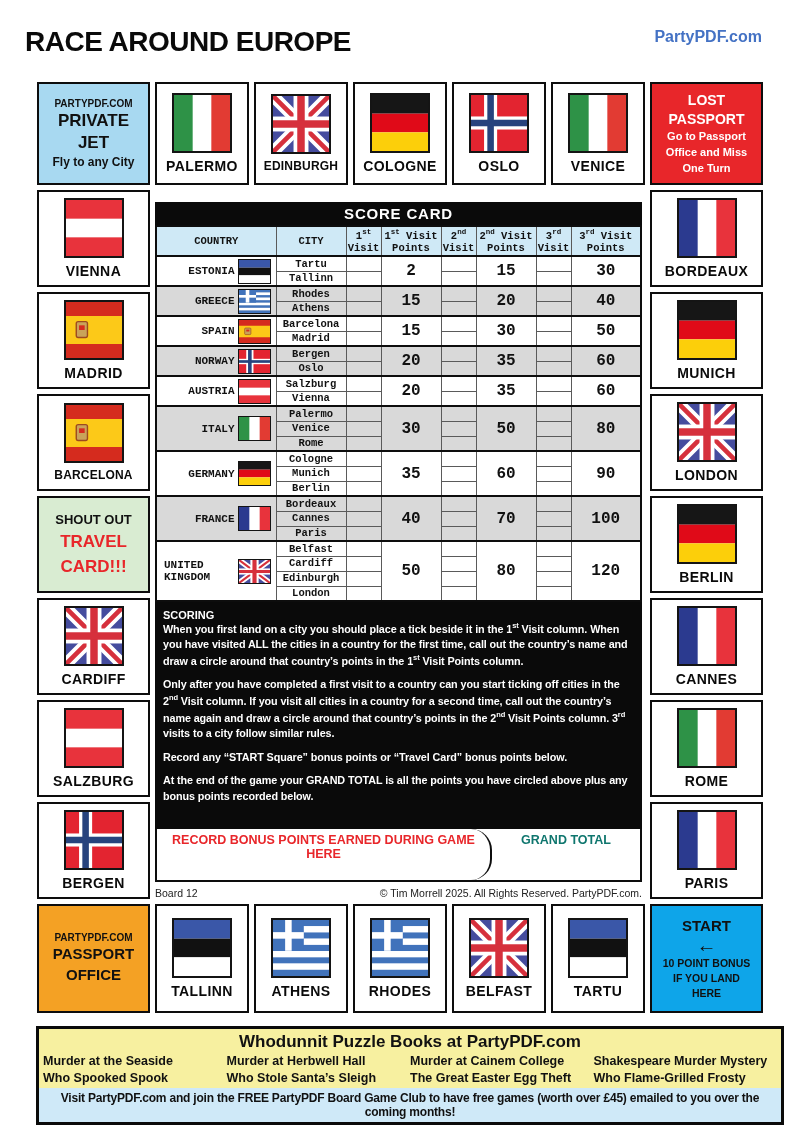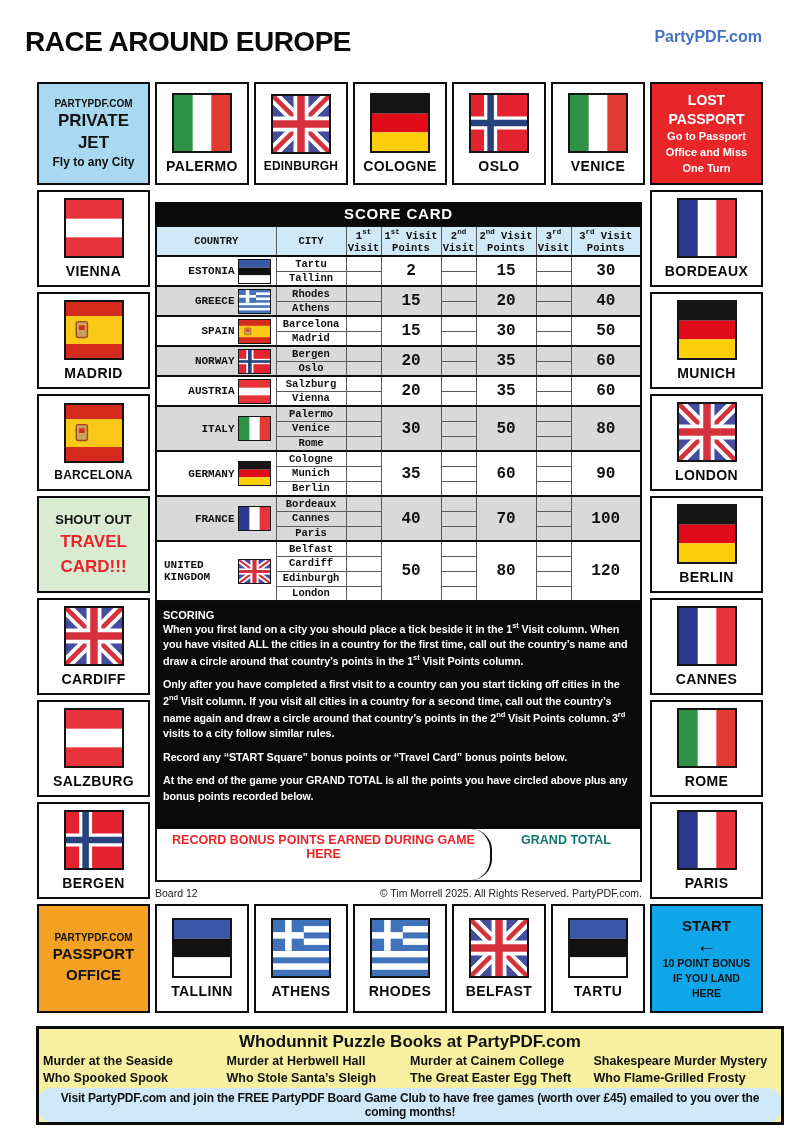--- a/index.html
+++ b/index.html
@@ -69,21 +69,21 @@
   .bonus-left { flex:1 1 auto; border-right:2px solid #0d0d0d; text-align:center; padding-top:4px; font-size:12.5px; font-weight:800; color:#e8262a;border-radius:21px; }
   .bonus-right { flex:0 0 148px; text-align:center; padding-top:4px; font-size:12.5px; font-weight:700; color:#0f766e; }
 
   .board-footer { width:487px; display:flex; justify-content:space-between; font-size:10.5px; color:#222; margin-top:5px; }
 
   
   .banner { position:absolute; left:28px; top:1026px; width:748px; border:3px solid #0a0a0a; background:#f7f0a0;margin-left:8px; }
   .banner-title { text-align:center; font-size:17px; font-weight:800; padding:3px 0 2px; }
   .banner-row { display:grid; grid-template-columns:1fr 1fr 1fr 1fr; padding:0 4px 3px; }
   .book { text-align:left; font-size:12.5px; font-weight:600; white-space:nowrap; }
-  .banner-strip { background:#cfe9f8; text-align:center; font-size:12px; font-weight:800; padding:3px 2px; letter-spacing:-0.2px;border-radius:12px; }
+  .banner-strip { background:#cfe9f8; text-align:center; font-size:12px; font-weight:800; padding:3px 2px; letter-spacing:-0.2px; }
 </style>
 </head>
 <body>
 
 <div class="page">
 
   <div class="hdr">
     <h1>RACE AROUND EUROPE</h1>
     <div class="site">PartyPDF.com</div>
   </div>

